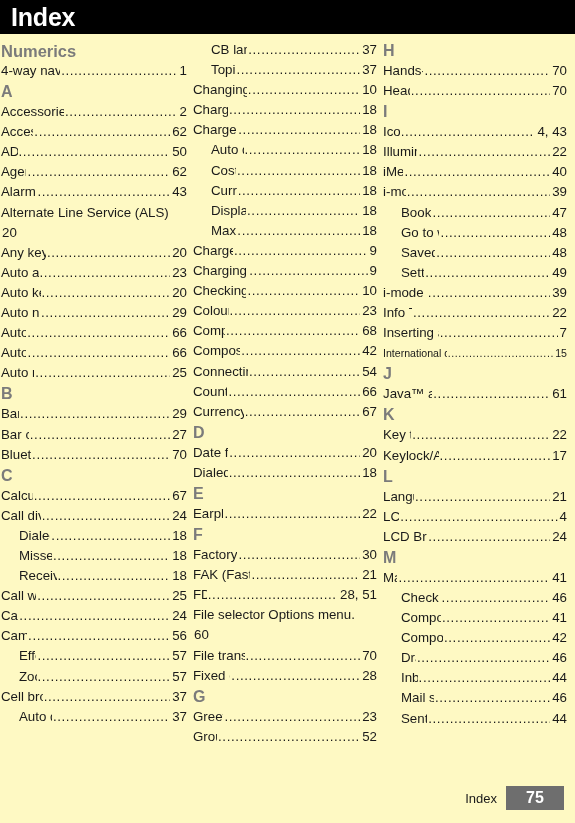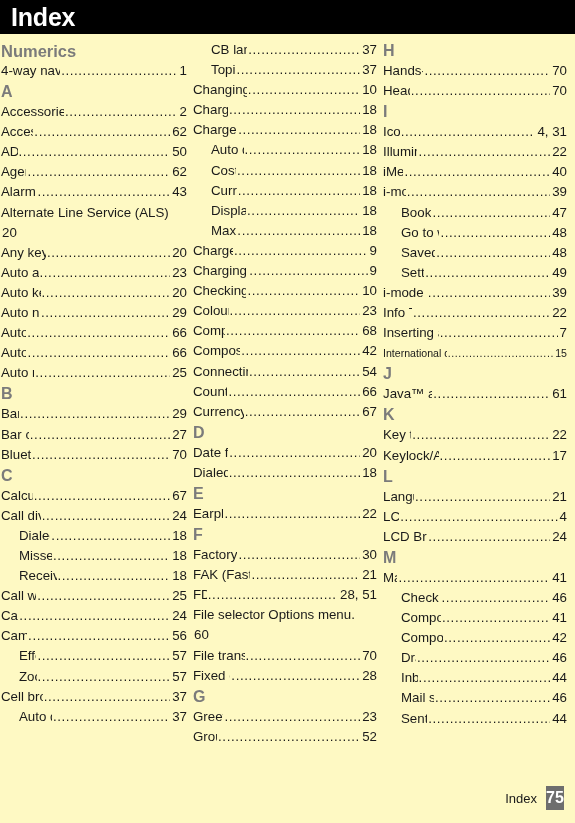--- a/index.html
+++ b/index.html
@@ -116,21 +116,21 @@
   .footer-label {
     font-size: 13px;
     color: #1a1a1a;
     margin-right: 9px;
   }
   .footer-page {
     background: #6e6e6e;
     color: #ffffff;
     font-size: 16px;
     font-weight: bold;
-    width: 18px;
+    width: 58px;
     height: 24px;
     display: flex;
     align-items: center;
     justify-content: center;
   }
 </style>
 </head>
 <body>
 
 <div id="page">
@@ -448,21 +448,21 @@
         </div>
         <div class="entry">
           <span class="title">Headset</span>
           <span class="leader">............................................................</span>
           <span class="pageno">70</span>
         </div>
         <div class="letter-head">I</div>
         <div class="entry">
           <span class="title">Icons</span>
           <span class="leader">............................................................</span>
-          <span class="pageno">4, 31</span>
+          <span class="pageno">4, 43</span>
         </div>
         <div class="entry">
           <span class="title">Illumination</span>
           <span class="leader">............................................................</span>
           <span class="pageno">22</span>
         </div>
         <div class="entry">
           <span class="title">iMenu</span>
           <span class="leader">............................................................</span>
           <span class="pageno">40</span>

